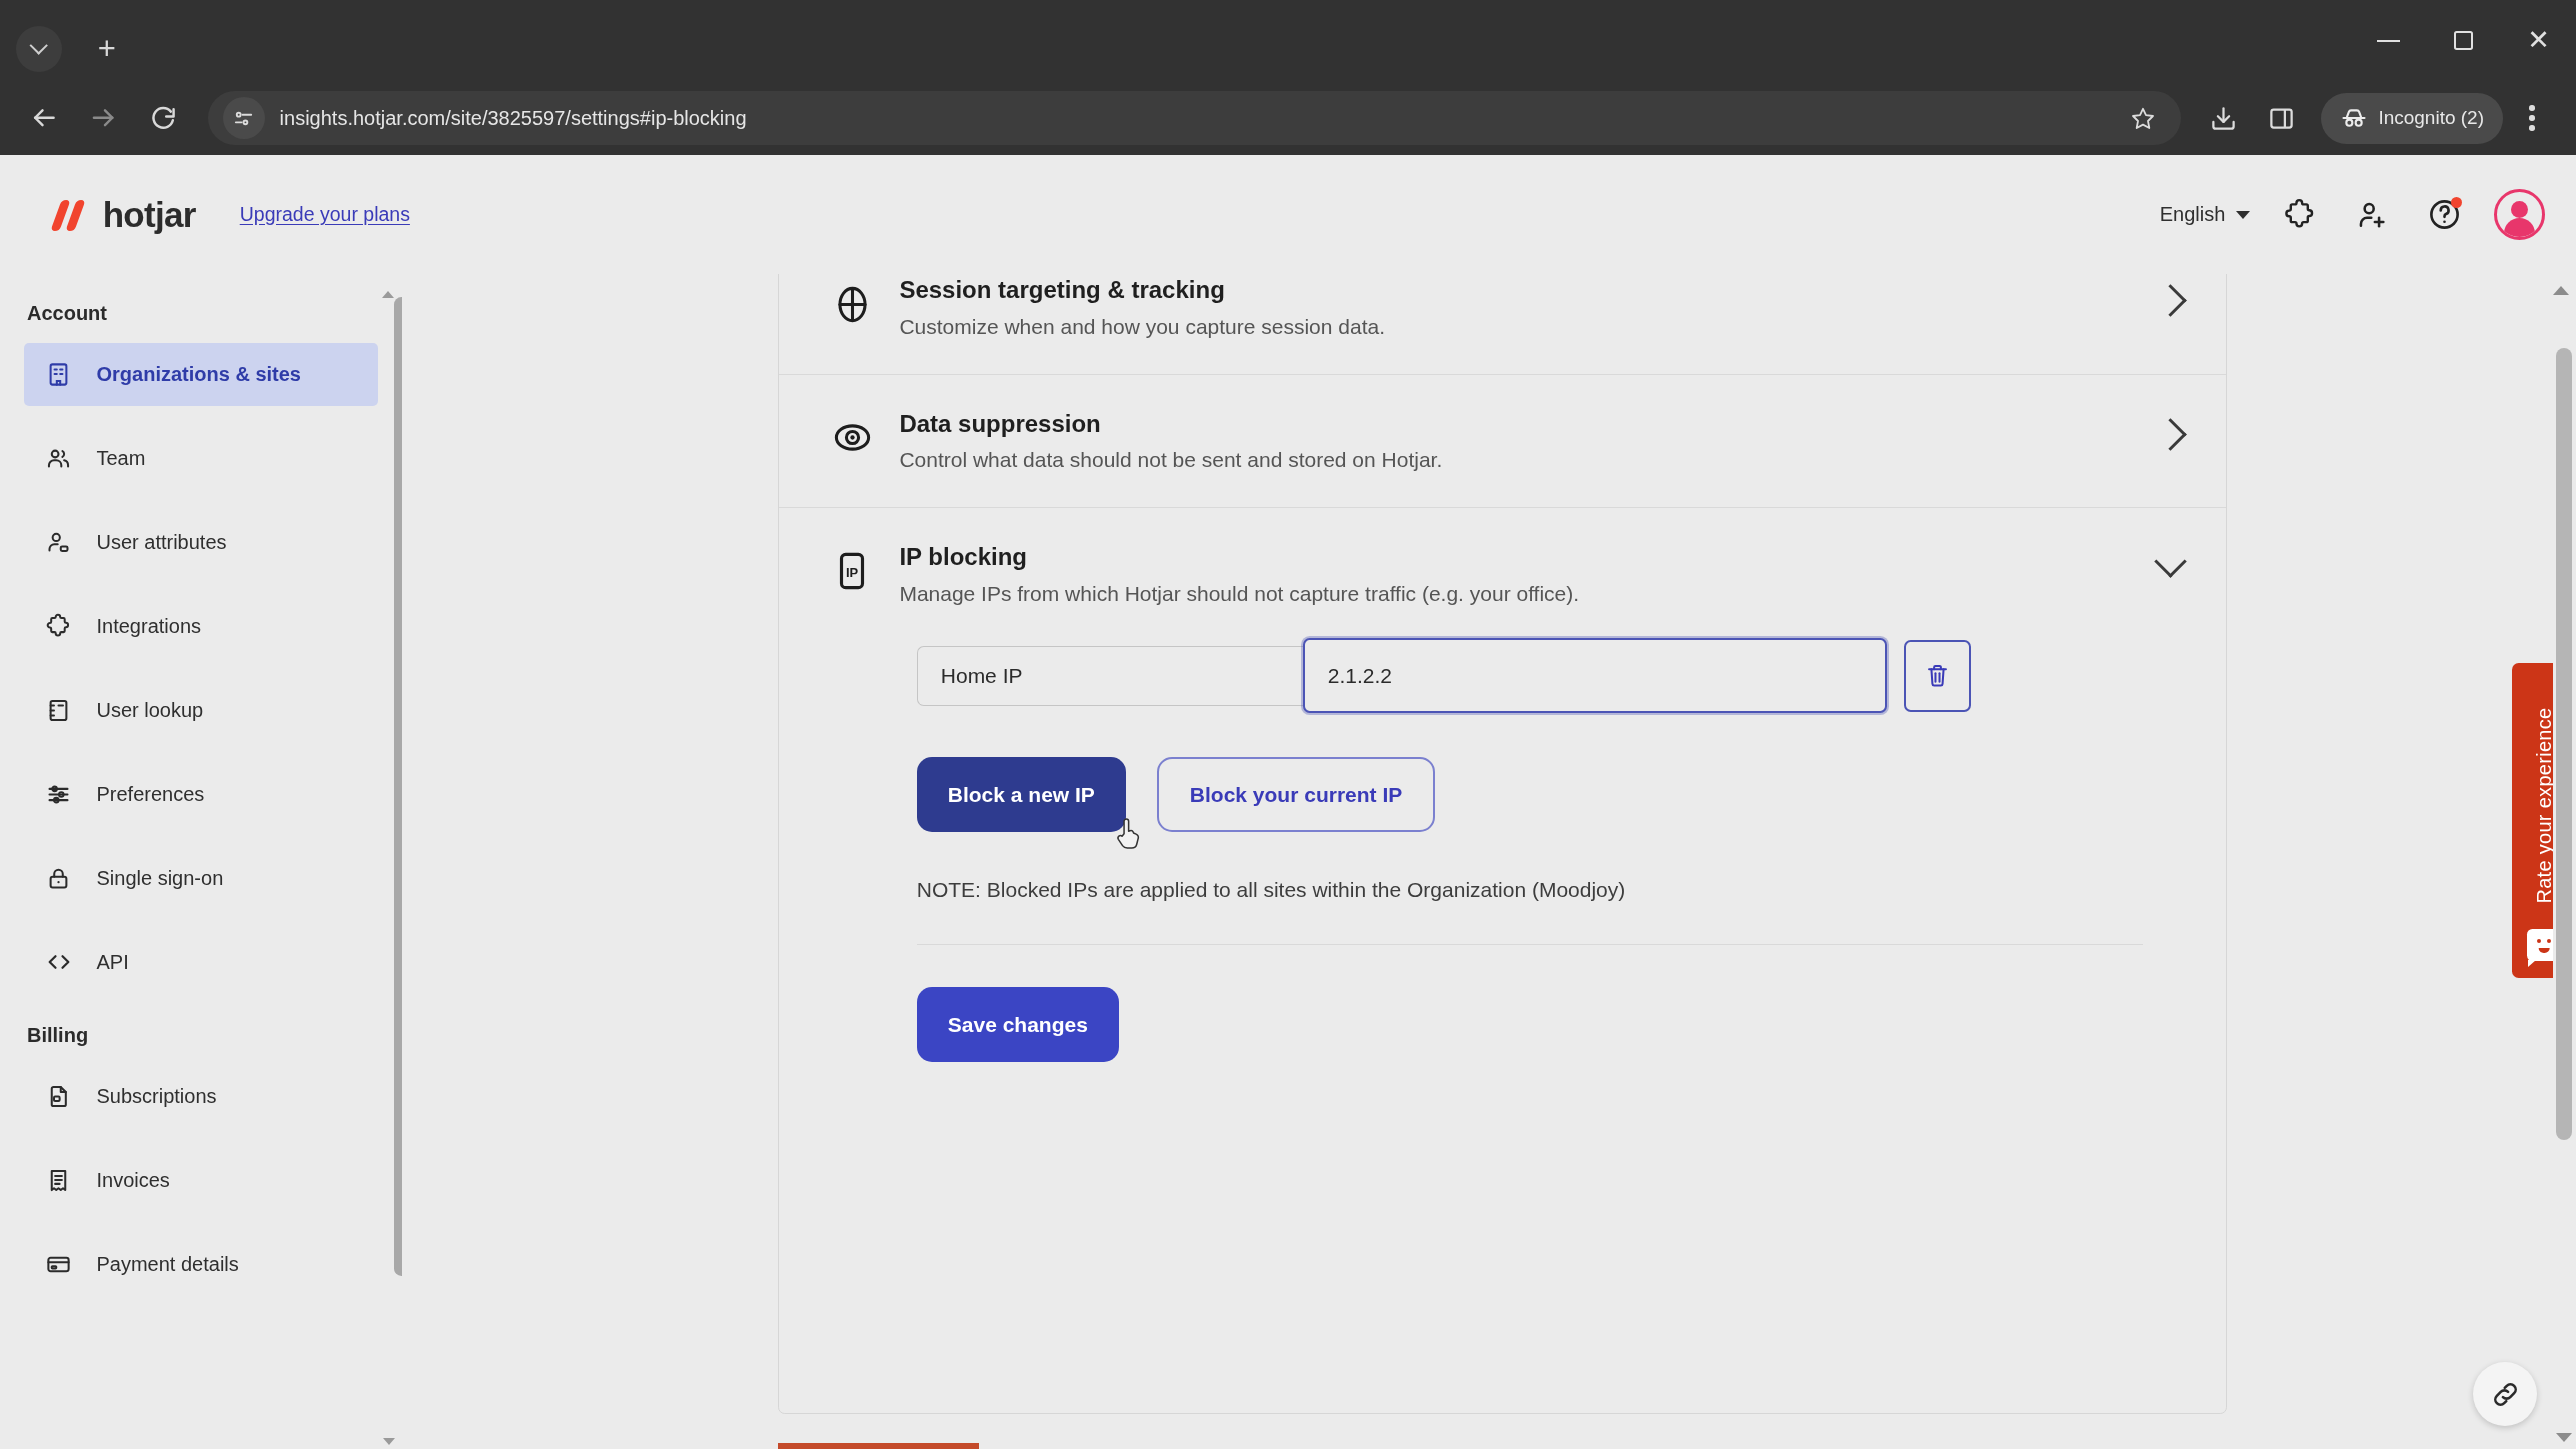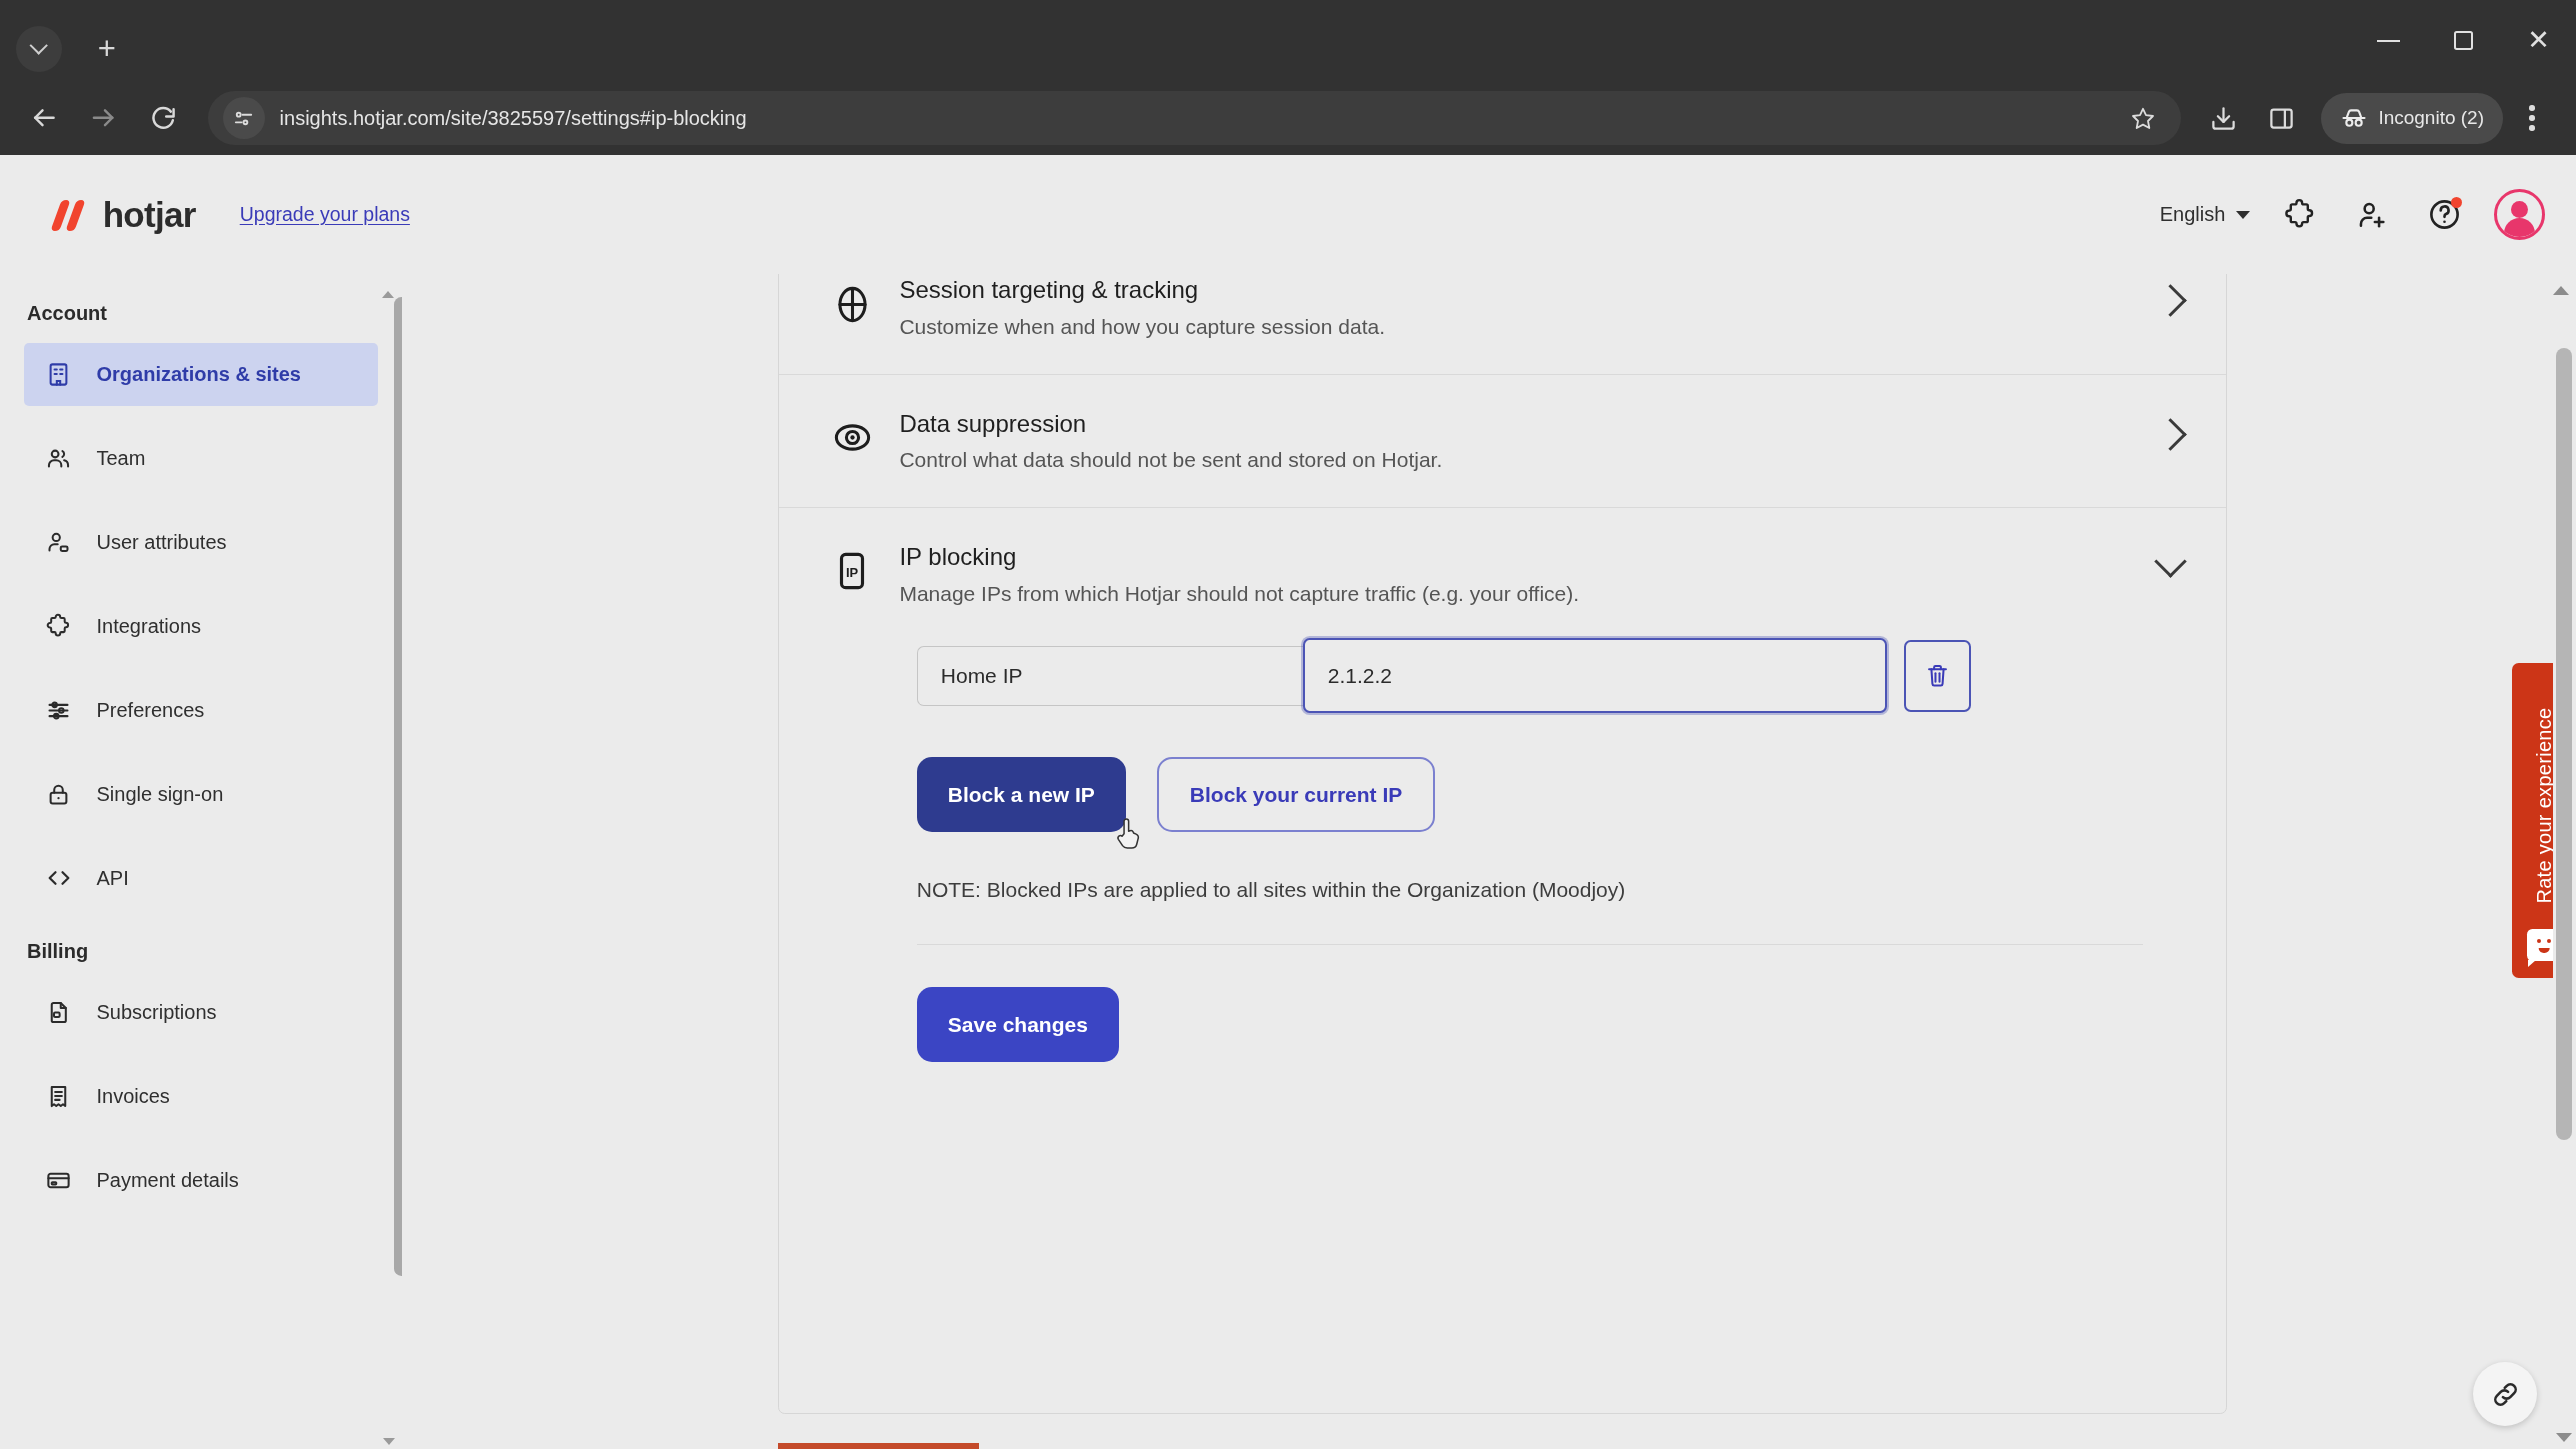--- a/index.html
+++ b/index.html
@@ -235,21 +235,21 @@
   }
   .sec {
     display: flex; align-items: flex-start;
     padding: 35px 43px 35px 43px;
     border-bottom: 1.3px solid #d9d9d9;
     position: relative;
   }
   .sec:last-child { border-bottom: none; }
   .sec-icon { width: 60px; flex: none; padding-top: 6.7px; display:flex; justify-content:center; }
   .sec-body { flex: 1; padding-left: 17.4px; }
-  .sec-title { font-size: 24px; font-weight: 400; color: #1f1f1f; margin-bottom: 10.7px; }
+  .sec-title { font-size: 24px; font-weight: 700; color: #1f1f1f; margin-bottom: 10.7px; }
   .sec-sub { font-size: 21px; color: #555; }
   .sec-chevron {
     position: absolute; right: 44px; top: 48px;
     width: 23px; height: 23px;
     border-right: 3.4px solid #3a3a3a; border-top: 3.4px solid #3a3a3a;
     transform: rotate(45deg);
   }
   .sec-chevron.down { transform: rotate(135deg); top: 42px; }
 
   .ip-panel { padding: 32px 0 0 17.4px; }
@@ -540,20 +540,32 @@
 
       <div class="side-item">
         <span class="sicon">
           <svg width="27" height="27" viewBox="0 0 24 24" fill="none" stroke="#2b2b2b" stroke-width="1.8" stroke-linejoin="round">
               <path d="M9.5 3.5a2 2 0 1 1 4 0c0 .6.5 1 1.1 1h1.9a1 1 0 0 1 1 1v2.1c0 .6.4 1.1 1 1.1a2 2 0 1 1 0 4c-.6 0-1 .5-1 1.1V16a1 1 0 0 1-1 1h-2c-.5 0-1 .4-1 1a2 2 0 1 1-4 0c0-.6-.4-1-1-1H6.5a1 1 0 0 1-1-1v-2.1c0-.6-.5-1-1.1-1a2 2 0 1 1 0-4c.6 0 1.1-.5 1.1-1.1V5.5a1 1 0 0 1 1-1h1.9c.6 0 1.1-.4 1.1-1z"></path>
             </svg>
         </span>
         <span>Integrations</span>
       </div>
 
+      <div class="side-item">
+        <span class="sicon">
+          <svg width="27" height="27" viewBox="0 0 24 24" fill="none" stroke="#2b2b2b" stroke-width="1.8" stroke-linecap="round">
+              <rect x="5" y="3.5" width="14" height="17" rx="1.6"></rect>
+              <line x1="5" y1="7.5" x2="8" y2="7.5"></line>
+              <line x1="5" y1="12" x2="8" y2="12"></line>
+              <line x1="5" y1="16.5" x2="8" y2="16.5"></line>
+              <line x1="12" y1="7.5" x2="16" y2="7.5"></line>
+            </svg>
+        </span>
+        <span>User lookup</span>
+      </div>
 
       <div class="side-item">
         <span class="sicon">
           <svg width="27" height="27" viewBox="0 0 24 24" fill="none" stroke="#2b2b2b" stroke-width="1.8" stroke-linecap="round">
               <line x1="4" y1="7" x2="20" y2="7"></line>
               <circle cx="8.5" cy="7" r="2"></circle>
               <line x1="4" y1="12" x2="20" y2="12"></line>
               <circle cx="14.5" cy="12" r="2"></circle>
               <line x1="4" y1="17" x2="20" y2="17"></line>
               <circle cx="10" cy="17" r="2"></circle>

